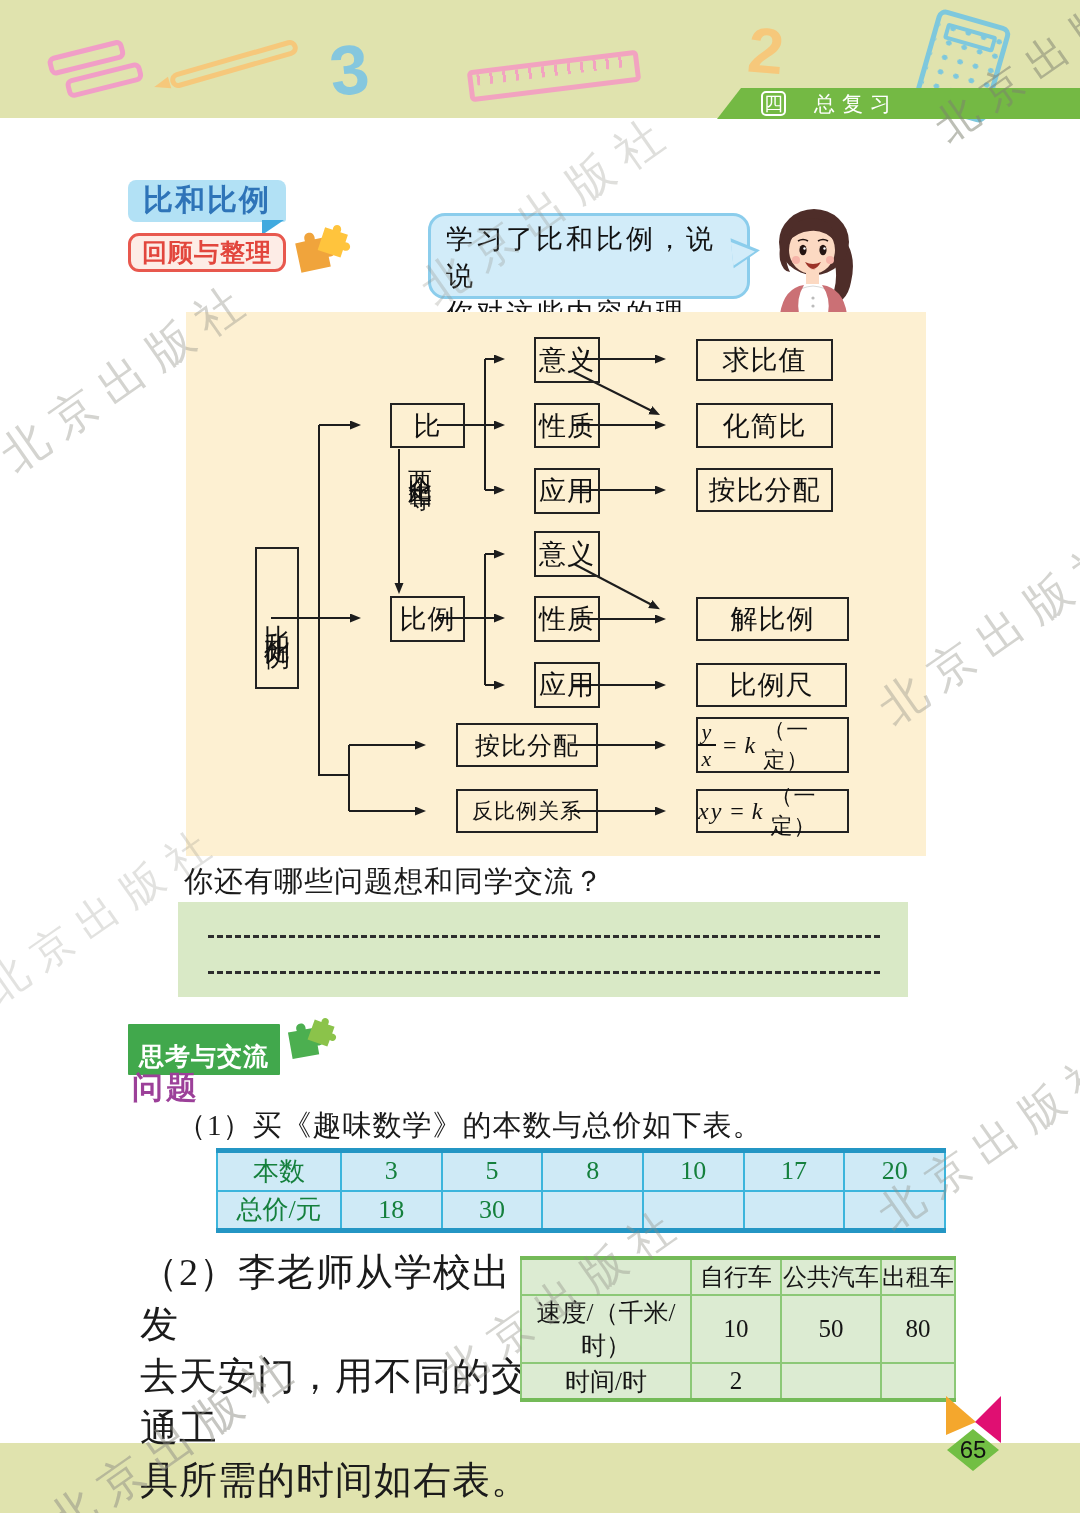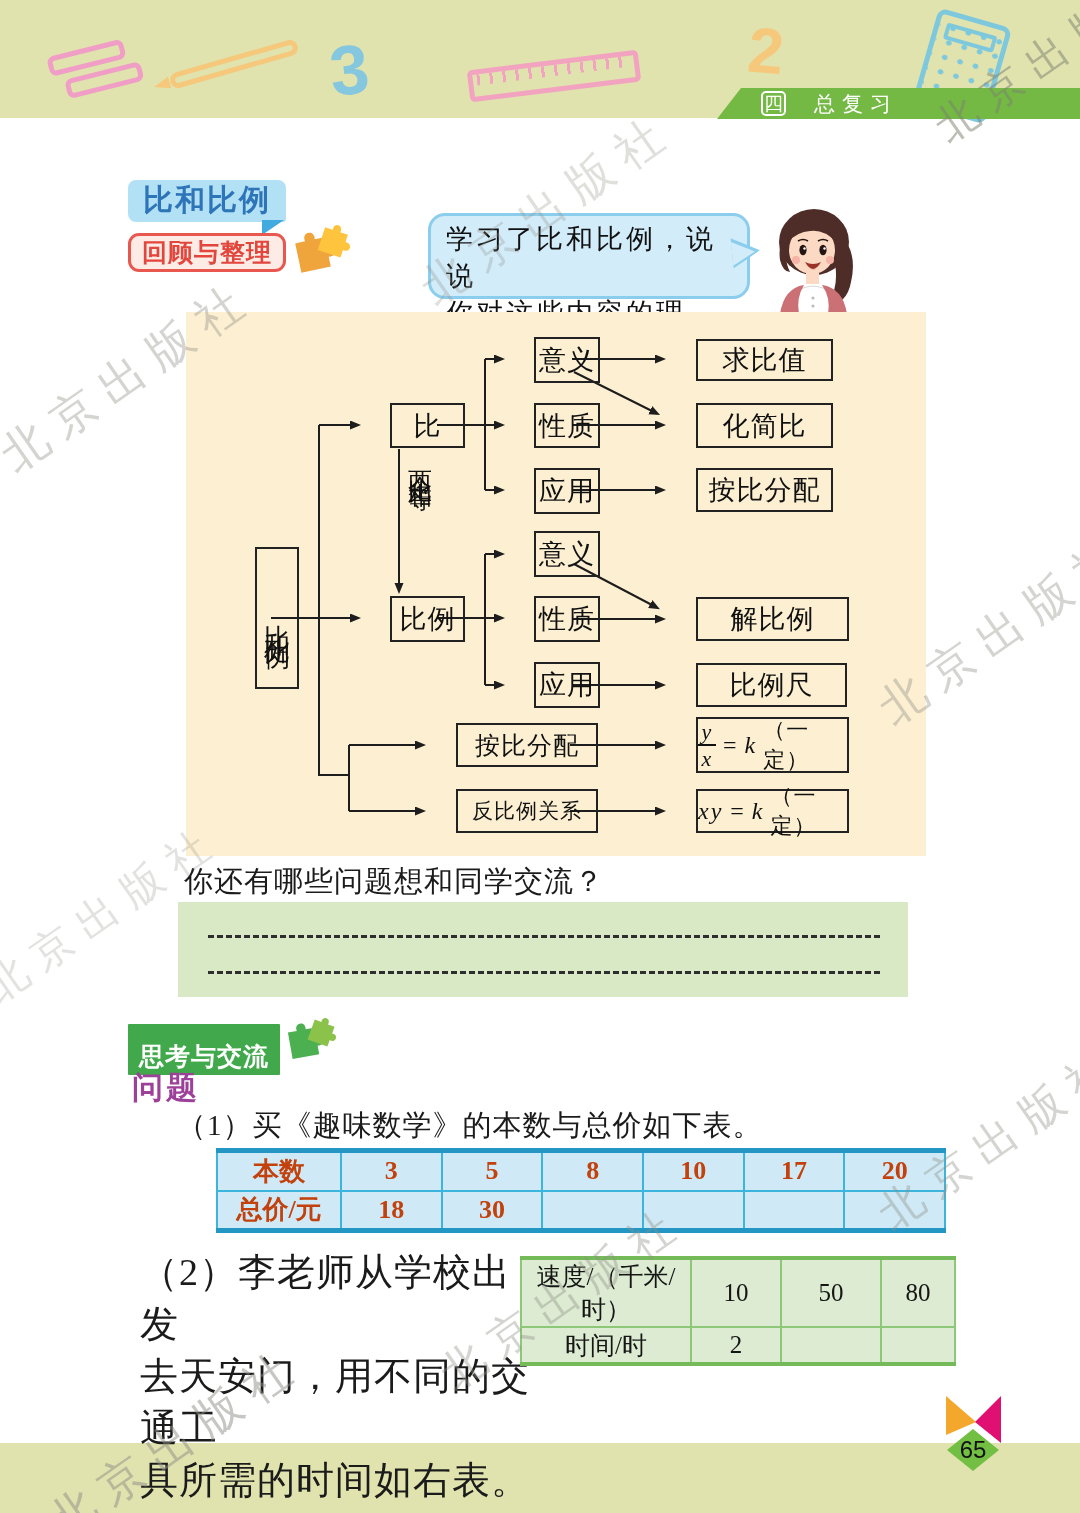--- a/index.html
+++ b/index.html
@@ -79,21 +79,21 @@
 
   
   .instruction { position:absolute; left:216px; top:1070px; font-size:29px; letter-spacing:1px; }
   .q1 { position:absolute; left:177px; top:1106px; font-size:29px; letter-spacing:1px; }
   .q2 { position:absolute; left:140px; top:1246px; width:400px; font-size:38px; line-height:52px; letter-spacing:1px; }
 
   
   table { position:absolute; border-collapse:collapse; table-layout:fixed; text-align:center; }
   .t1 { left:216px; top:1148px; width:730px; font-size:26px;
     border:2px solid #3cb5dc; border-top:5px solid #2496c4; border-bottom:5px solid #2496c4; }
-  .t1 th, .t1 td { border:2px solid #3cb5dc; background:#cfeaf6; height:40px; font-weight:bold; color:#c2410c; }
+  .t1 th, .t1 td { border:2px solid #3cb5dc; background:#cfeaf6; height:40px; font-weight:normal; color:#15803d; }
   .t2 { left:520px; top:1256px; width:434px; font-size:25px;
     border:2px solid #8cc877; border-top:4px solid #74ba58; border-bottom:4px solid #74ba58; }
   .t2 th, .t2 td { border:2px solid #8cc877; background:#dcebd2; height:37px; font-weight:normal; color:#151515; }
   .t2 .hrow th { font-size:24px; }
 
   
   .wm { position:absolute; white-space:nowrap; color:#8f8f86; letter-spacing:13px;
     transform:rotate(-35deg); pointer-events:none; font-size:46px; opacity:.38; }
 
   .pagenum { position:absolute; left:938px; top:1390px; }
@@ -295,20 +295,26 @@
   </div>
 
   <table class="t2">
     <colgroup>
         <col style="width:170px">
         <col style="width:90px">
         <col style="width:100px">
         <col style="width:74px">
       </colgroup>
     <tbody>
+        <tr class="hrow">
+      <th></th>
+      <th>自行车</th>
+      <th>公共汽车</th>
+      <th>出租车</th>
+    </tr>
     <tr>
       <th>速度/（千米/时）</th>
       <td>10</td>
       <td>50</td>
       <td>80</td>
     </tr>
     <tr>
       <th>时间/时</th>
       <td>2</td>
       <td></td>

